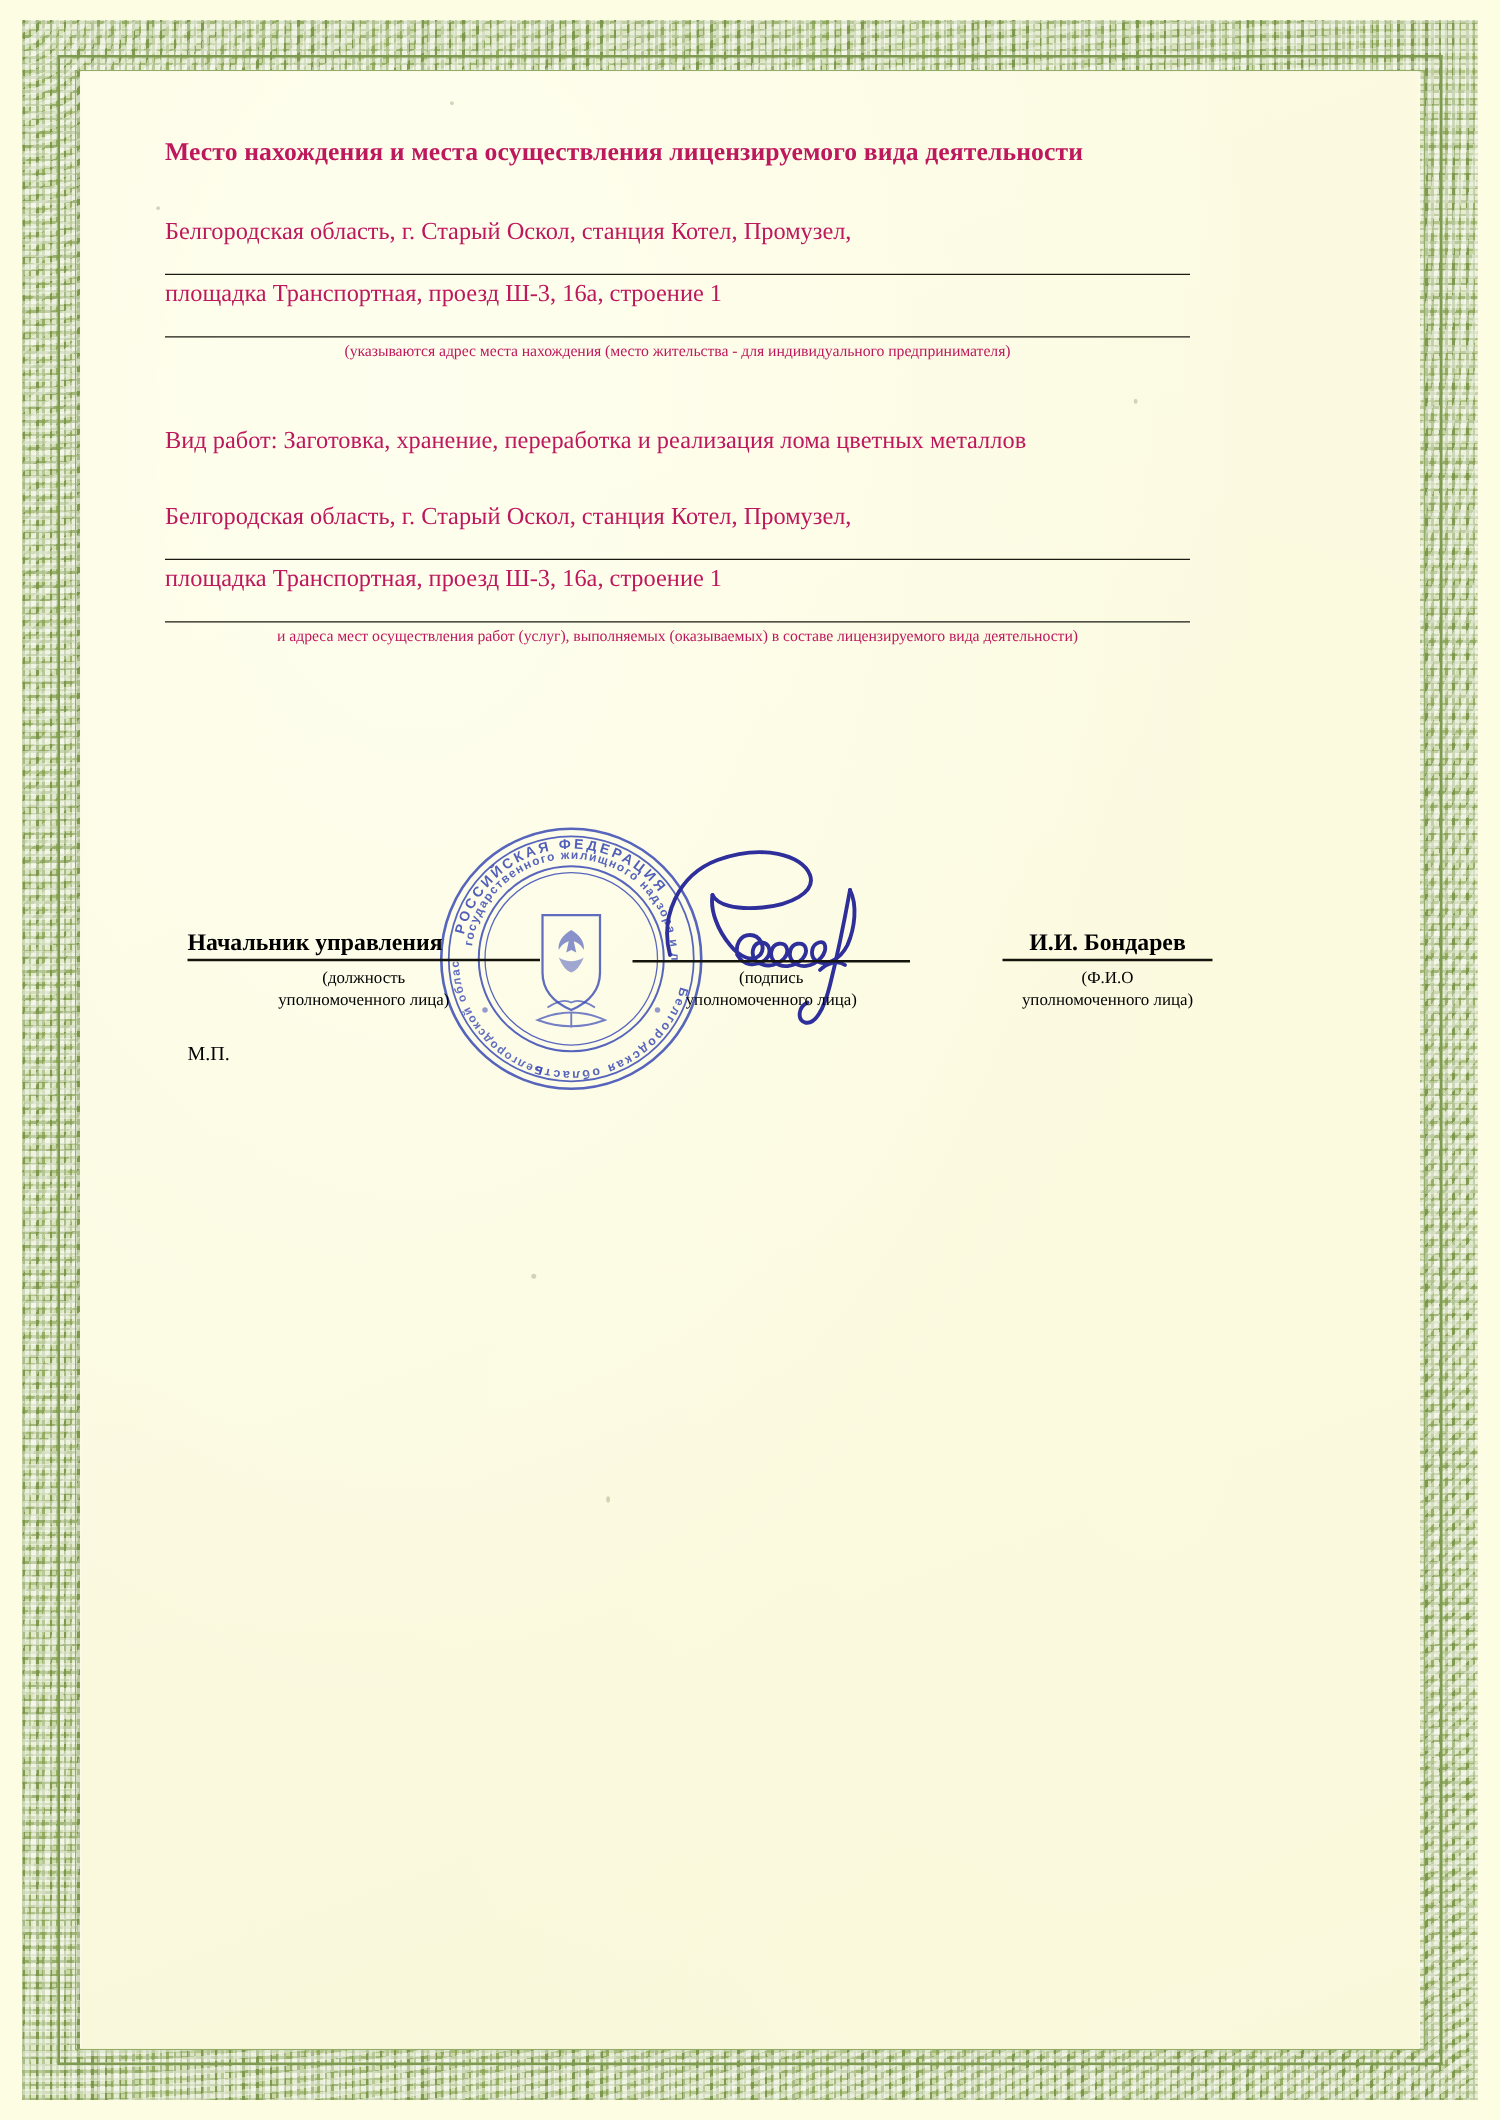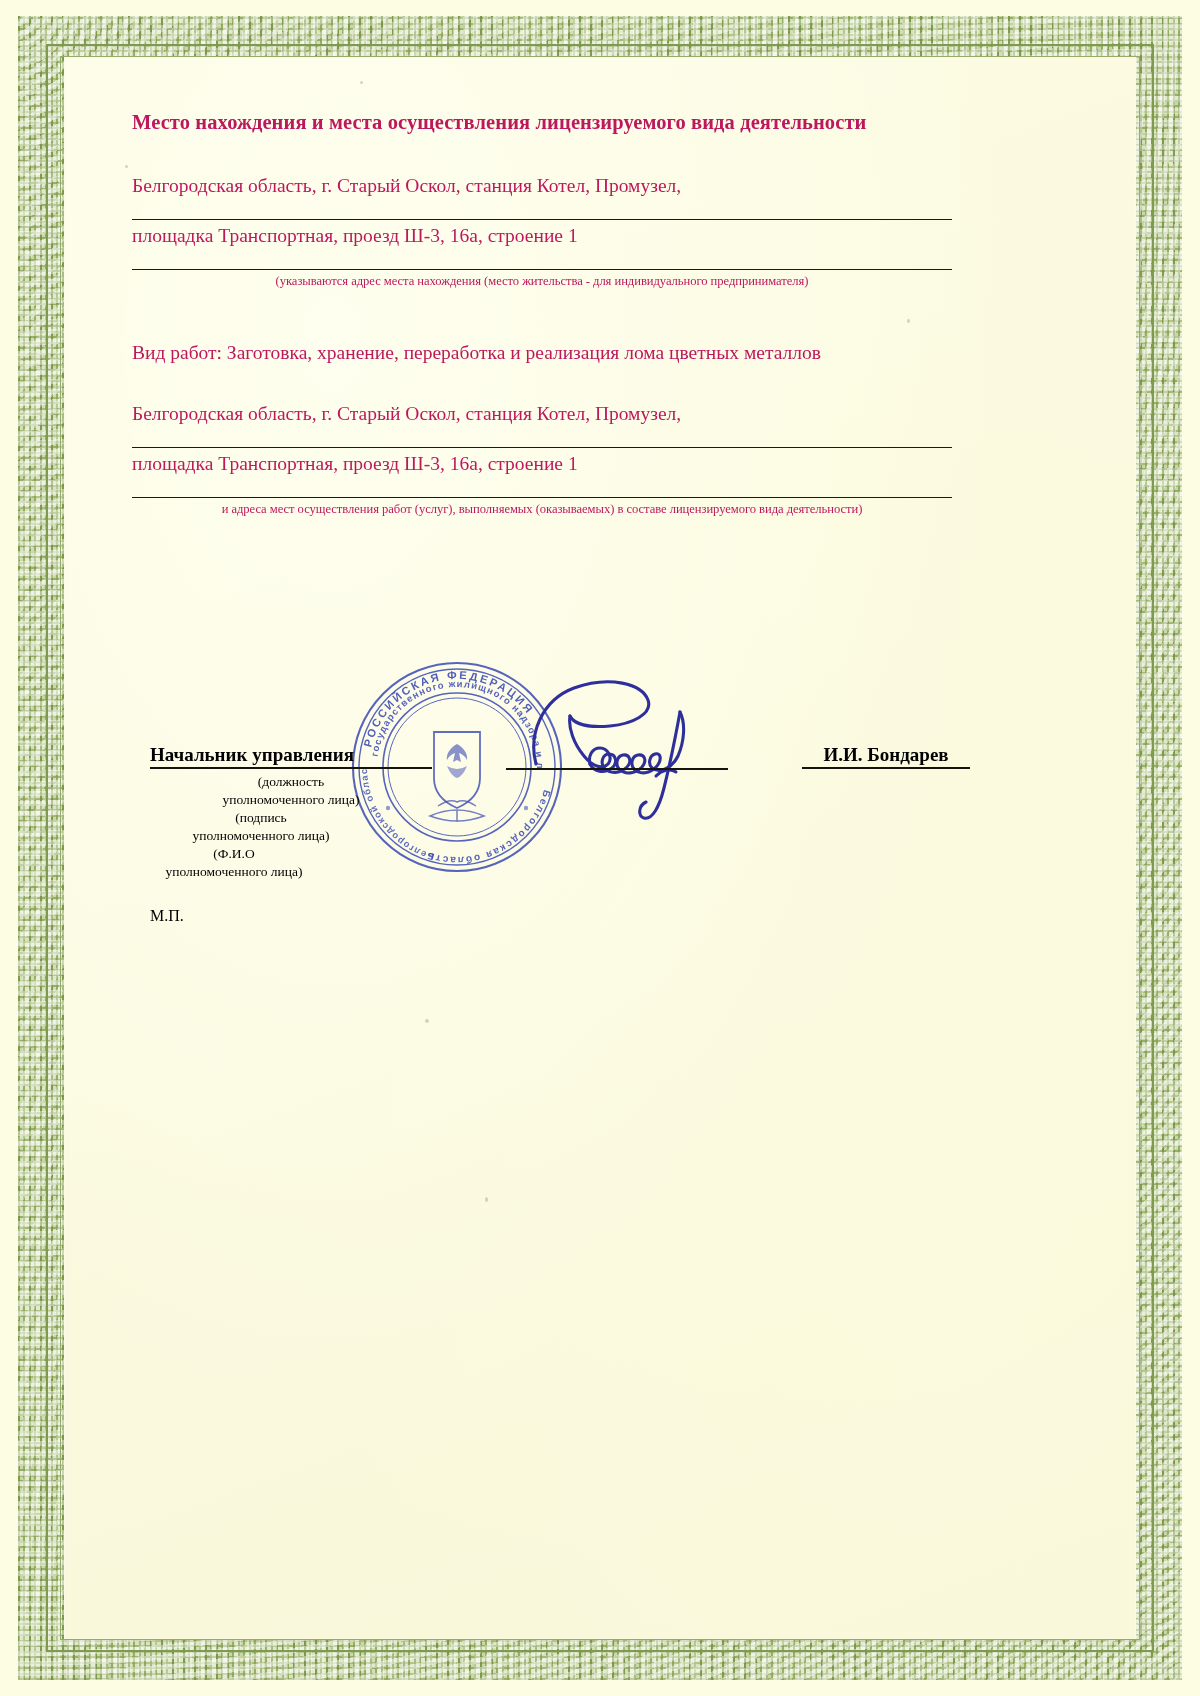--- a/index.html
+++ b/index.html
@@ -174,21 +174,20 @@
     border-bottom: 2px solid #14140d;
     padding-bottom: 1px;
     white-space: nowrap;
     text-align: center;
     width: 168px;
   }
   .sig-caps {
     display: flex;
     justify-content: space-between;
     margin-top: 3px;
-    flex-direction: column;
   }
   .cap-col { font-size: 13.5px; line-height: 18px; text-align: center; }
   .cap-col.c1 { width: 282px; }
   .cap-col.c2 { width: 222px; }
   .cap-col.c3 { width: 168px; }
   .mp {
     margin-top: 26px;
     font-size: 16px;
   }
 

